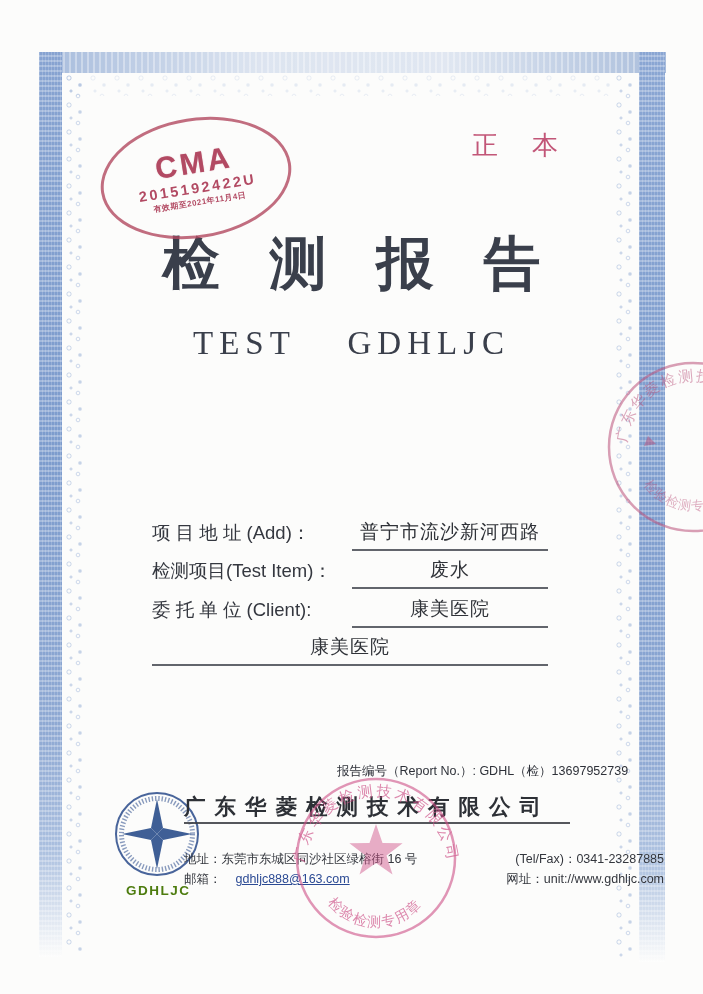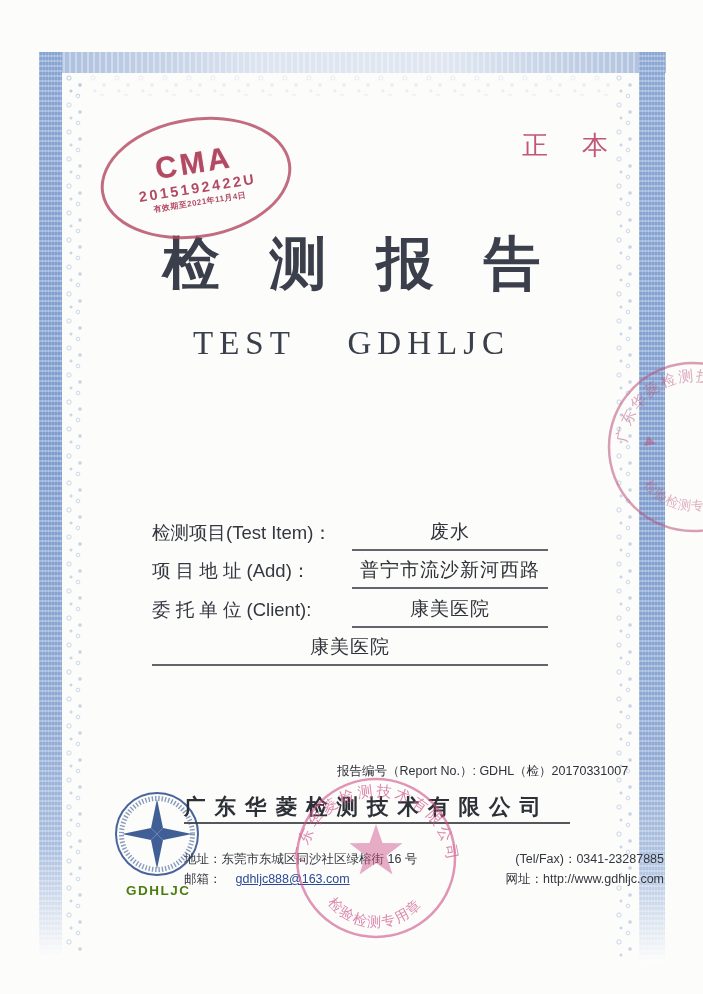--- a/index.html
+++ b/index.html
@@ -52,21 +52,21 @@
     display:flex;flex-direction:column;align-items:center;justify-content:center;
     color:#b24a63;text-align:center;
   }
   .cma-logo{font-weight:bold;font-size:30px;letter-spacing:3px;line-height:30px;
     text-shadow:0 0 1px rgba(178,72,96,.6);}
   .cma-number{font-size:14.5px;letter-spacing:2.5px;margin-top:2px;font-weight:bold;}
   .cma-validity{font-size:8px;letter-spacing:.5px;margin-top:1px;font-weight:bold;}
 
   
   .copy-label{
-    position:absolute;left:438px;top:128px;width:220px;z-index:4;text-align:center;
+    position:absolute;left:438px;top:128px;width:220px;z-index:4;text-align:left;
     font-family:"Liberation Serif","DejaVu Serif",serif;
     font-size:26px;color:#c25678;letter-spacing:34px;margin-left:34px;
   }
 
   
   .title-cn{
     position:absolute;left:0;top:226px;width:703px;text-align:center;z-index:3;
     font-family:Liberation Serif, serif;
     font-size:57px;color:#3a3f4b;font-weight:600;
   }
@@ -150,38 +150,38 @@
     </text>
     <text font-size="13" fill="rgba(186,80,122,.45)" letter-spacing="1" font-family="Liberation Sans, sans-serif">
       <textPath href="#sideArcBottom" startOffset="12">检验检测专用章</textPath>
     </text>
     <polygon points="50,84 58,92 46,94" fill="rgba(186,80,122,.5)"></polygon>
   </svg>
 </div>
 
 <div class="form-block">
   <div class="form-row">
+    <span class="form-label">项 目 地 址 (Add)：</span>
+    <span class="form-value">普宁市流沙新河西路</span>
+  </div>
+  <div class="form-row">
     <span class="form-label">检测项目(Test Item)：</span>
     <span class="form-value">废水</span>
   </div>
   <div class="form-row">
-    <span class="form-label">项 目 地 址 (Add)：</span>
-    <span class="form-value">普宁市流沙新河西路</span>
-  </div>
-  <div class="form-row">
     <span class="form-label">委 托 单 位 (Client):</span>
     <span class="form-value">康美医院</span>
   </div>
   <div class="form-row">
     <span class="form-value">康美医院</span>
   </div>
 </div>
 
 <div class="report-no">
-  <span>报告编号（Report No.）: </span><span>GDHL（检）20170331007</span>
+  <span>报告编号（Report No.）: </span><span>GDHL（检）13697952739</span>
 </div>
 
 <div class="footer">
 
   <svg class="company-logo" width="88" height="88" viewBox="0 0 88 88" xmlns="http://www.w3.org/2000/svg">
     <circle cx="44" cy="44" r="41" fill="none" stroke="#49659b" stroke-width="2"></circle>
     <circle cx="44" cy="44" r="35.5" fill="none" stroke="#49659b" stroke-width="5" stroke-dasharray="1.4 1.9" opacity=".65"></circle>
     <g fill="#3f5f96">
       <polygon points="44,9 50,38 44,44 38,38"></polygon>
       <polygon points="79,44 50,50 44,44 50,38"></polygon>
@@ -197,21 +197,21 @@
 
   <div class="company-cn">广东华菱检测技术有限公司</div>
   <div class="company-rule"></div>
 
   <div class="contact-row contact-row-1">
     <span><span>地址：</span><span>东莞市东城区同沙社区绿榕街 16 号</span></span>
     <span><span>(Tel/Fax)：</span><span>0341-23287885</span></span>
   </div>
   <div class="contact-row contact-row-2">
     <span><span>邮箱：</span><span class="email-link">gdhljc888@163.com</span></span>
-    <span><span>网址：</span><span>http://www.gdhljc.com</span></span>
+    <span><span>网址：</span><span>unit://www.gdhljc.com</span></span>
   </div>
 
   <svg class="footer-stamp" width="172" height="172" viewBox="0 0 172 172" xmlns="http://www.w3.org/2000/svg" opacity="0.85">
     <circle cx="86" cy="86" r="79" fill="none" stroke="rgba(205,80,135,.7)" stroke-width="2.5"></circle>
     <defs>
       <path id="ftArcTop" d="M 14 96 A 72 72 0 1 1 158 96"></path>
       <path id="ftArcBottom" d="M 28 110 A 60 60 0 0 0 144 110"></path>
     </defs>
     <text font-size="15" fill="rgba(205,80,135,.8)" letter-spacing="3" font-family="Liberation Sans, sans-serif">
       <textPath href="#ftArcTop" startOffset="5">广东华菱检测技术有限公司</textPath>

